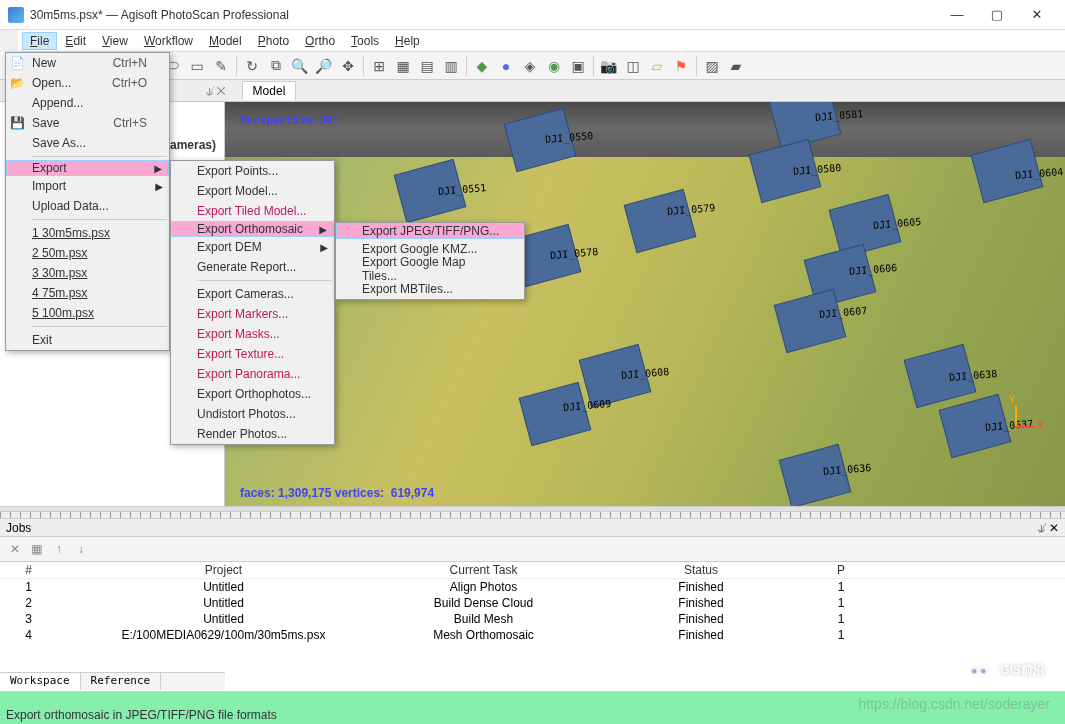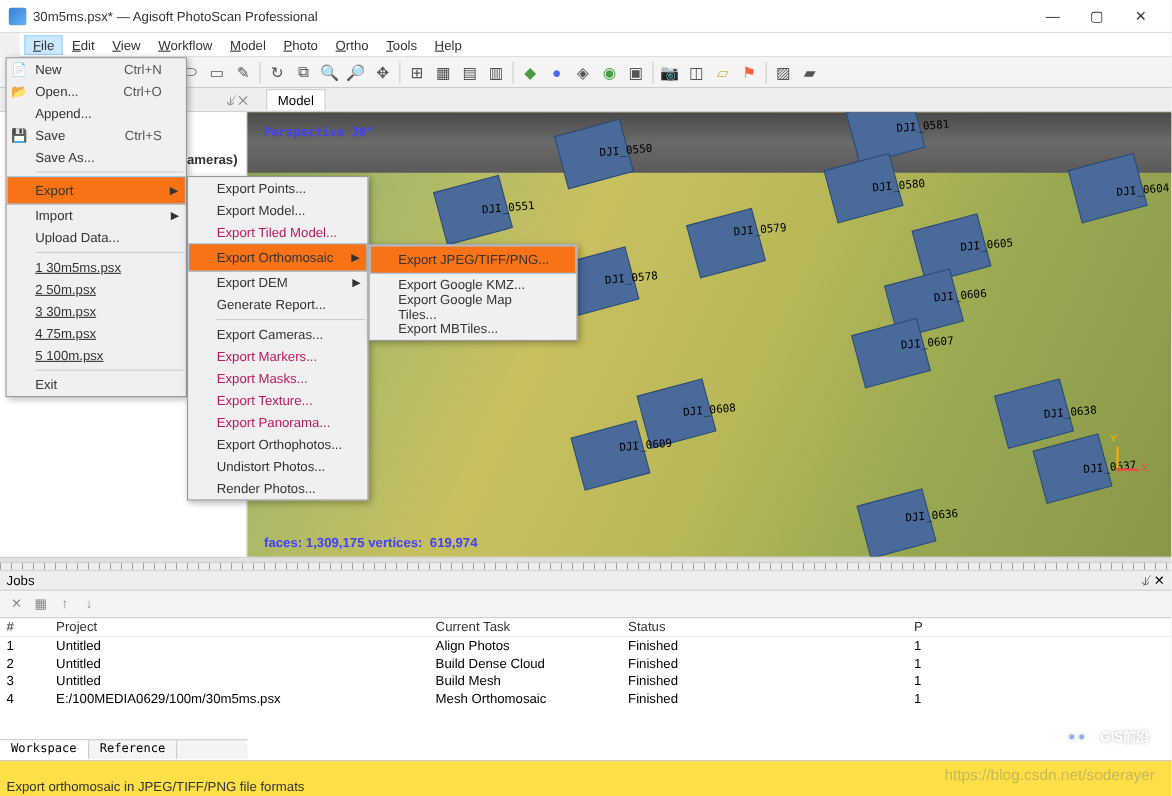--- a/index.html
+++ b/index.html
@@ -36,56 +36,56 @@
 .ax-y { position:absolute; left:20px; top:0; width:2px; height:20px; background:#ffaa00; }
 .ax-x { position:absolute; left:20px; top:20px; width:20px; height:2px; background:#ff4040; }
 .ax-yl { position:absolute; left:14px; top:-12px; color:#ffaa00; font-size:10px; }
 .ax-xl { position:absolute; left:42px; top:14px; color:#ff4040; font-size:10px; }
 
 .camera { position: absolute; width: 60px; height: 48px; background: #4a6a9a; transform: rotate(-15deg); box-shadow: 0 0 0 1px #2a4a7a; }
 .cam-lbl { position: absolute; font-family: monospace; font-size: 10px; color: #000; white-space: nowrap; transform: rotate(-5deg); }
 
 .file-menu { position: absolute; top: 52px; left: 5px; width: 165px; background: #f0f0f0; border: 1px solid #999; box-shadow: 2px 2px 6px rgba(0,0,0,0.3); z-index: 100; }
 .fm-item { display: flex; align-items: center; height: 20px; padding: 0 22px 0 26px; position: relative; color: #333; }
-.fm-item.hl { background: #f97316; border: 1px solid #99d1ff; padding: 0 21px 0 25px; height: 26px; text-align: center; }
+.fm-item.hl { background: #f9a8d4; border: 1px solid #99d1ff; padding: 0 21px 0 25px; height: 16px; text-align: center; }
 .fm-item:first-letter { text-decoration: underline; }
 .fm-sep { height: 1px; background: #ccc; margin: 3px 2px 3px 26px; }
 .fm-short { margin-left: auto; color: #555; }
 .fm-arrow { position: absolute; right: 6px; font-size: 10px; }
 .fm-icon { position: absolute; left: 4px; width: 16px; height: 16px; display: flex; align-items: center; justify-content: center; color: #3a7bd5; font-size: 12px; }
 .fm-underline { text-decoration: underline; }
 
 .export-menu { position: absolute; top: 160px; left: 170px; width: 165px; background: #f0f0f0; border: 1px solid #999; box-shadow: 2px 2px 6px rgba(0,0,0,0.3); z-index: 101; }
 .ortho-menu { position: absolute; top: 222px; left: 335px; width: 190px; background: #f0f0f0; border: 1px solid #999; box-shadow: 2px 2px 6px rgba(0,0,0,0.3); z-index: 102; }
 .disabled { color: #be185d; }
 
 .splitter { height: 6px; background: #e0e0e0; border-top: 1px solid #ccc; border-bottom: 1px solid #ccc; }
 .ruler-bar { height: 6px; background: repeating-linear-gradient(90deg,#999 0,#999 1px,#eee 1px,#eee 10px); }
 
-.jobs-panel { background: #f4f4f4; border-top: 1px solid #ccc; }
+.jobs-panel { background: #f4f4f4; border-top: 1px solid #ccc; text-align: center; }
 .jobs-hdr { height: 18px; display: flex; align-items: center; padding: 0 6px; background: #eee; border-bottom: 1px solid #ccc; }
 .jobs-hdr .pin { margin-left: auto; color: #666; margin-right: 4px; }
 .jobs-tools { height: 24px; display: flex; align-items: center; gap: 4px; padding: 0 6px; }
 .jt-btn { width: 18px; height: 18px; color: #888; display: flex; align-items: center; justify-content: center; }
 
 .jobs-table { background: #fff; border-top: 1px solid #ccc; height: 130px; overflow: hidden; }
 .jobs-row { display: flex; padding: 1px 6px; }
 .jobs-row.hdr { color: #333; border-bottom: 1px solid #eee; }
 .col-n { width: 45px; }
 .col-proj { width: 345px; }
 .col-task { width: 175px; }
 .col-status { width: 260px; }
 .col-p { width: 20px; }
 
 .bottom-tabs { height: 18px; background: #f4f4f4; border-top: 1px solid #ccc; display: flex; }
 .btab { padding: 1px 10px; font-family: monospace; font-size: 11px; border-right: 1px solid #ccc; }
 .btab.on { background: #fff; }
 .left-bottom-tabs { position: absolute; bottom: 34px; left: 0; width: 225px; height: 18px; background: #f4f4f4; border-top: 1px solid #ccc; display: flex; }
 
-.statusbar { position: absolute; bottom: 0; left: 0; right: 0; height: 30px; background: #fde047; border-top: 1px solid #ccc; padding: 16px 6px; color: #333; }
+.statusbar { position: absolute; bottom: 0; left: 0; right: 0; height: 30px; background: #86efac; border-top: 1px solid #ccc; padding: 16px 6px; color: #333; }
 
 .watermark { position: absolute; right: 20px; bottom: 40px; color: #fff; font-size: 22px; font-weight: bold; opacity: 0.6; text-shadow: 0 0 4px rgba(0,0,0,0.5); display:flex; align-items:center; gap:8px; }
 .wm-bubble { width:28px; height:28px; border-radius:50%; background:rgba(255,255,255,0.8); position:relative; }
 .wm-dots { position:absolute; top:9px; left:7px; font-size:10px; color:#3a7bd5; }
 .url-wm { position:absolute; right:15px; bottom:12px; color:rgba(120,120,120,0.4); font-size:14px; }
 </style>
 </head>
 <body>
 
 <div class="titlebar">

